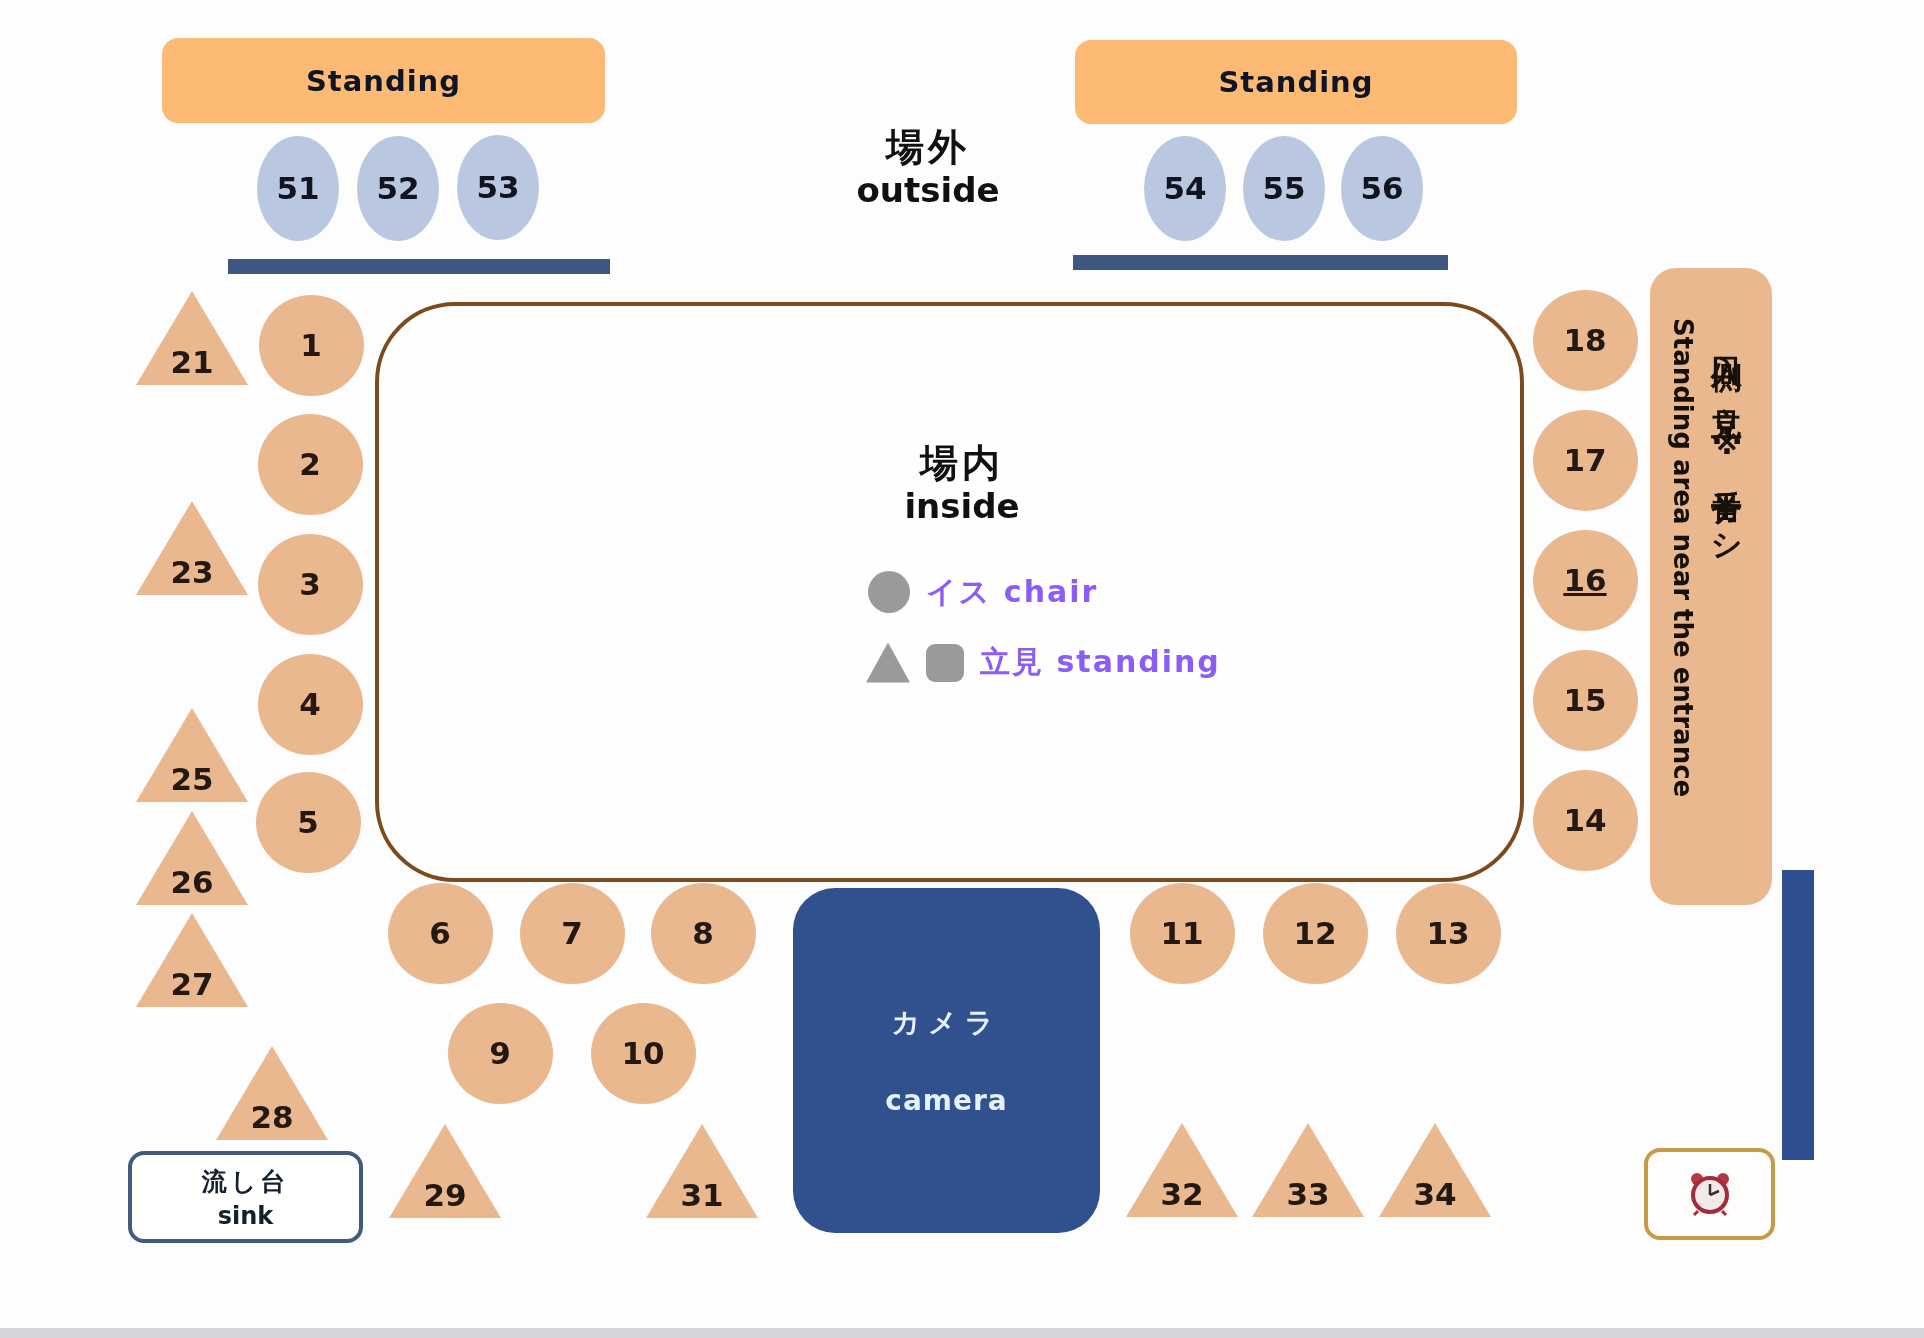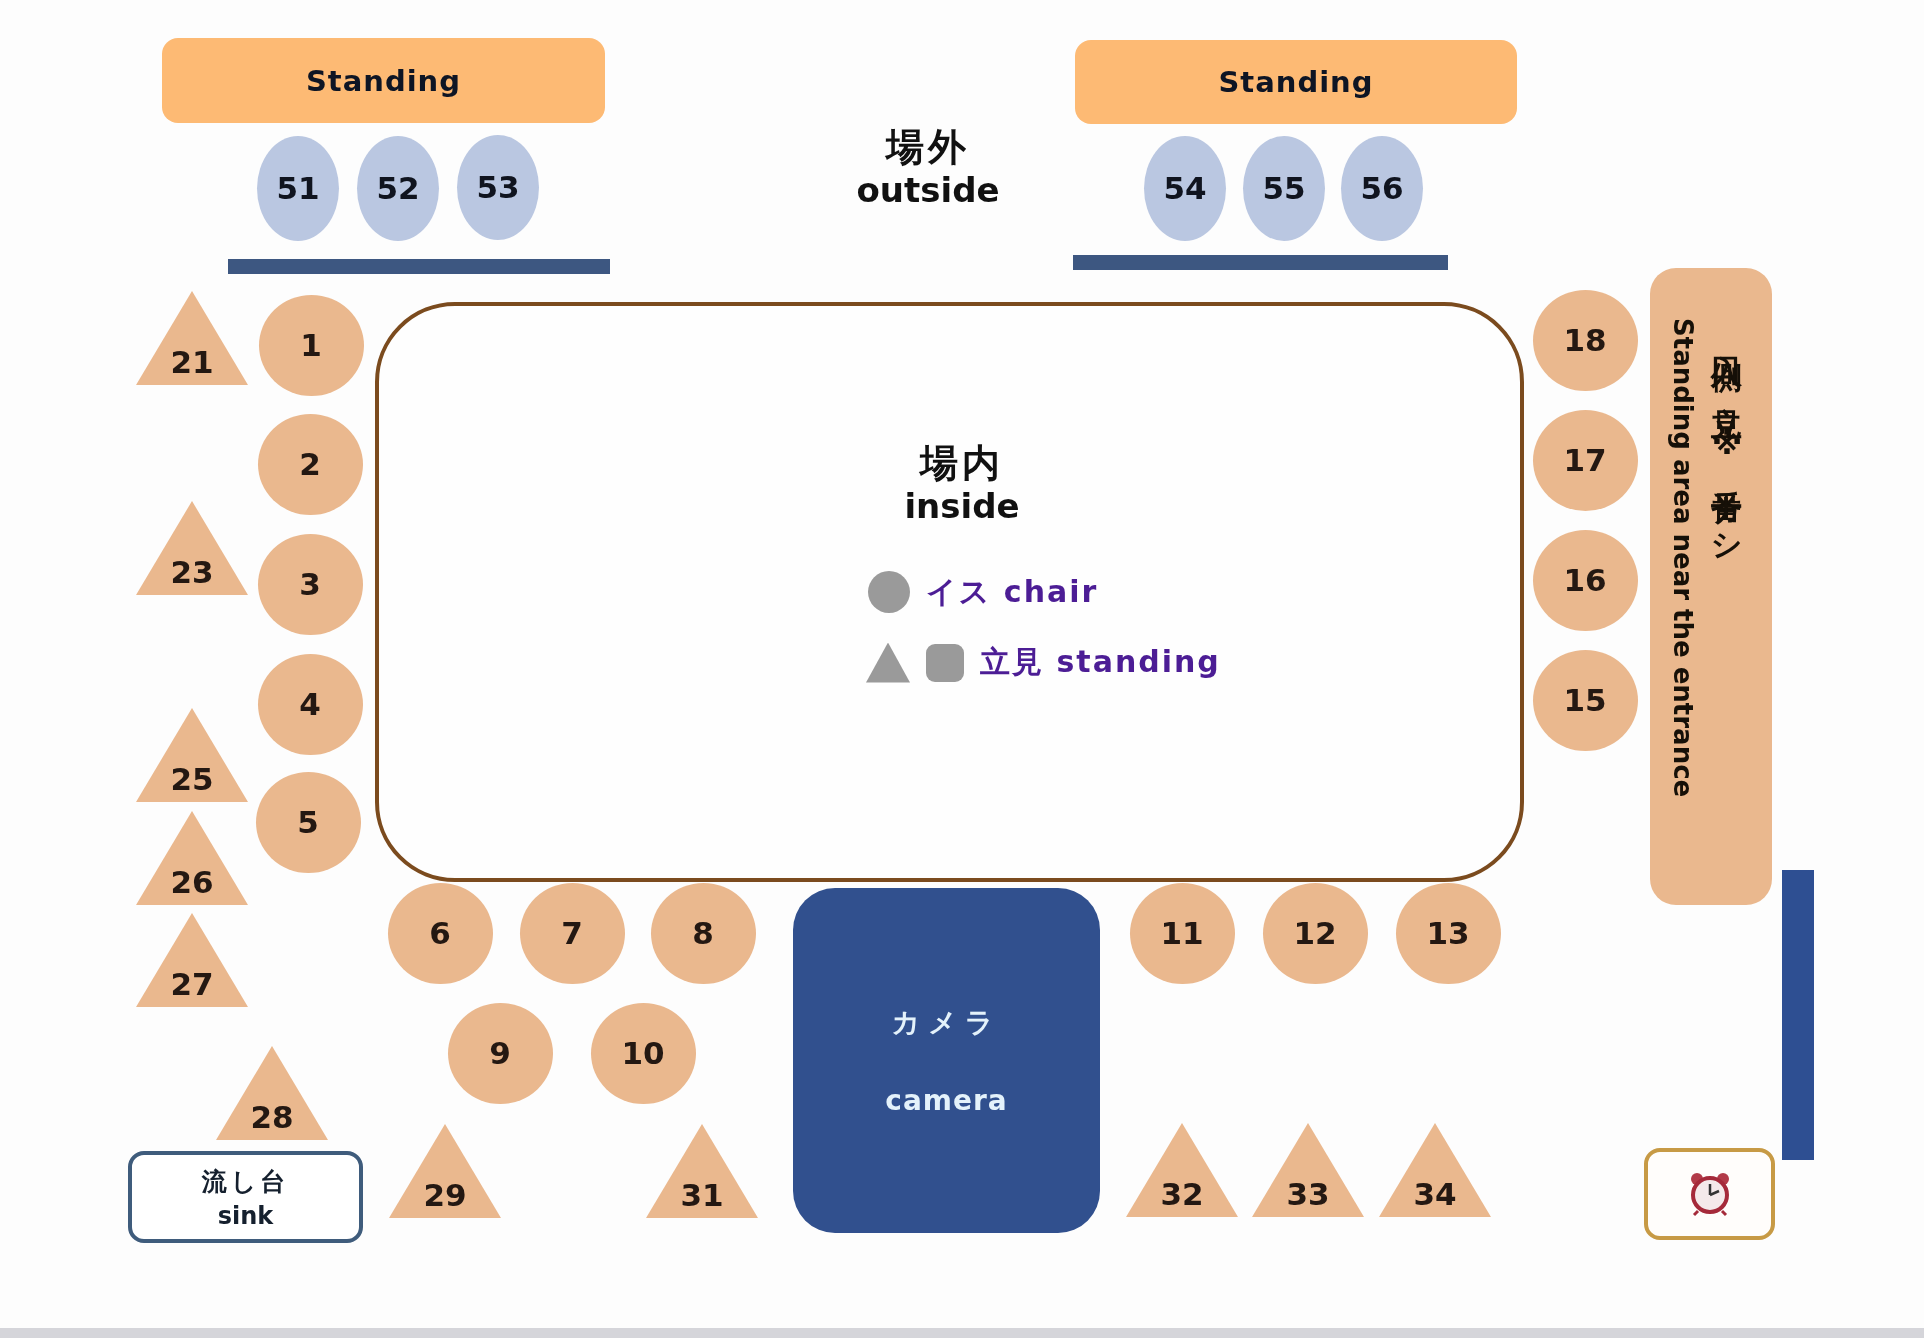--- a/index.html
+++ b/index.html
@@ -25,21 +25,21 @@
   
   .room{
     border:4px solid #7b4b1e;border-radius:80px;background:#fefefe;
   }
   .jp-title{font-size:38px;color:#111;text-align:center;letter-spacing:4px;font-family:Liberation Mono, monospace;}
   .en-title{font-size:34px;color:#111;text-align:center;}
   .legend-row{display:flex;align-items:center;gap:16px;}
   .legend-circle{width:42px;height:42px;border-radius:50%;background:#9a9a9a;}
   .legend-tri{width:44px;height:40px;background:#9a9a9a;clip-path:polygon(50% 0,100% 100%,0 100%);}
   .legend-sq{width:38px;height:38px;border-radius:9px;background:#9a9a9a;}
-  .legend-label{font-size:30px;color:#4c1d95;letter-spacing:2px;}
+  .legend-label{font-size:30px;color:#8b5cf6;letter-spacing:2px;}
   
   .camera-box{
     background:#31508e;border-radius:42px;display:flex;flex-direction:column;
     align-items:center;justify-content:center;color:#e4f2fb;
   }
   .camera-jp{font-size:28px;letter-spacing:8px;}
   .camera-en{font-size:28px;margin-top:10px;letter-spacing:1px;}
   
   .sink-box{
     background:#ffffff;border:4px solid #3f5c7c;border-radius:16px;display:flex;flex-direction:column;
@@ -175,24 +175,27 @@
       </div>
       <div class="abs seat seat-chair" style="left: 1129.5px; top: 882.5px; width: 105px; height: 101px;">
         <span>11</span>
       </div>
       <div class="abs seat seat-chair" style="left: 1262.5px; top: 882.5px; width: 105px; height: 101px;">
         <span>12</span>
       </div>
       <div class="abs seat seat-chair" style="left: 1395.5px; top: 882.5px; width: 105px; height: 101px;">
         <span>13</span>
       </div>
+      <div class="abs seat seat-chair" style="left: 1532.5px; top: 769.5px; width: 105px; height: 101px;">
+        <span>14</span>
+      </div>
       <div class="abs seat seat-chair" style="left: 1532.5px; top: 649.5px; width: 105px; height: 101px;">
         <span>15</span>
       </div>
-      <div class="abs seat seat-chair" style="left: 1532.5px; top: 529.5px; width: 105px; height: 101px;">
+      <div class="abs seat seat-chair" style="left: 1532.5px; top: 529.5px; width: 105px; height: 101px; text-decoration: underline;">
         <span>16</span>
       </div>
       <div class="abs seat seat-chair" style="left: 1532.5px; top: 409.5px; width: 105px; height: 101px;">
         <span>17</span>
       </div>
       <div class="abs seat seat-chair" style="left: 1532.5px; top: 289.5px; width: 105px; height: 101px;">
         <span>18</span>
       </div>
       <div class="abs seat seat-tri" style="left: 136px; top: 291px; width: 112px; height: 94px;">
         <span>21</span>

